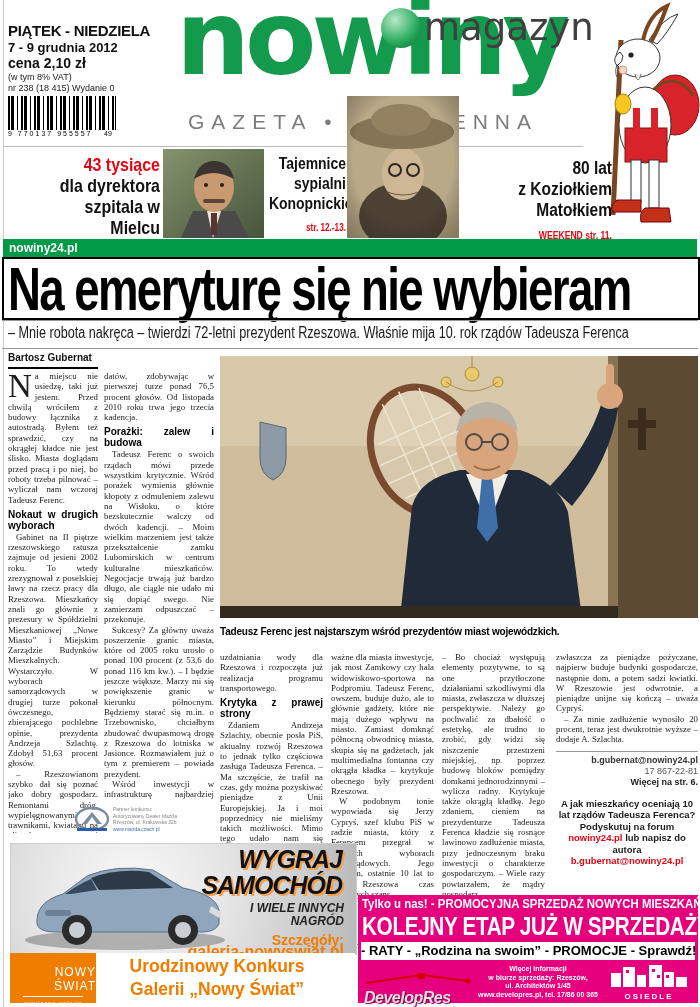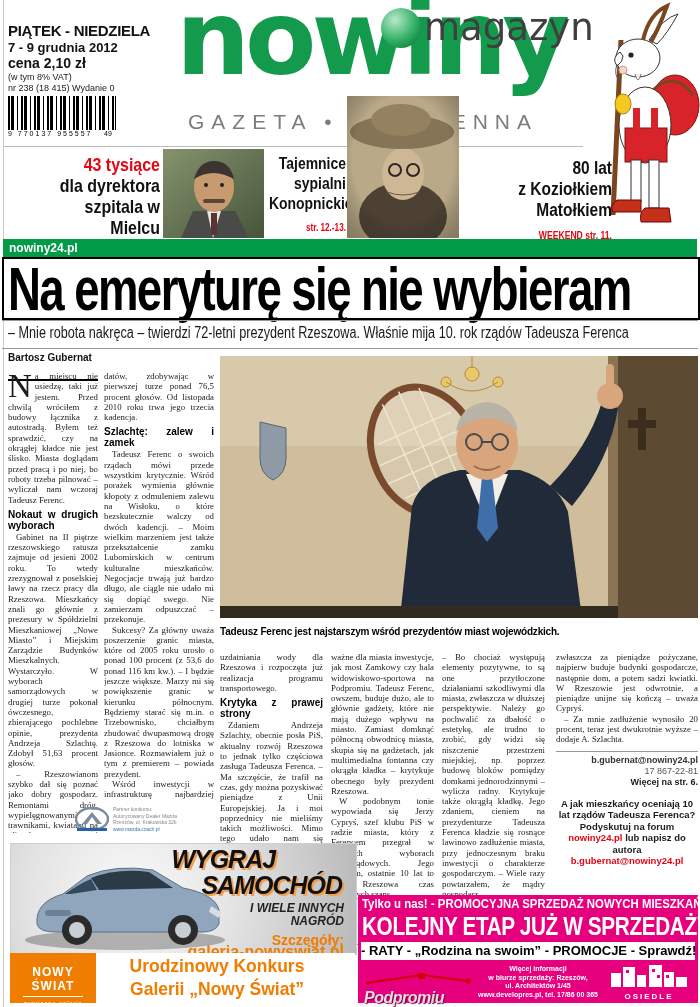--- a/index.html
+++ b/index.html
@@ -48,21 +48,21 @@
   
   .hlbox{left:2px;top:257px;width:694px;height:59px;border:2px solid #000;}
   .headline{left:8px;top:258px;font-size:57px;font-weight:bold;letter-spacing:-2px;white-space:nowrap;
             transform:scale(.80,1.08);transform-origin:left top;line-height:56px;color:#000;
             font-family:"Liberation Sans",sans-serif;}
   .subbox{left:2px;top:320px;width:696px;height:27px;border-top:1px solid #999;border-bottom:1px solid #999;}
   .subhead{left:8px;top:324px;font-size:16px;white-space:nowrap;color:#1a1a1a;
            transform:scaleX(.79);transform-origin:left top;}
 
   
-  .byline{left:8px;top:352px;width:90px;font-size:10px;font-weight:bold;border-bottom:2px solid #000;padding-bottom:16px;}
+  .byline{left:8px;top:352px;width:90px;font-size:10px;font-weight:bold;border-bottom:2px solid #000;padding-bottom:4px;}
   .col{font-family:"Liberation Serif",serif;font-size:8.8px;line-height:10.3px;text-align:justify;overflow:hidden;color:#1c1c1c;}
   .col p{margin:0;text-indent:8px;}
   .col p.nofirst{text-indent:0;}
   .col h4{margin:4px 0 1px;font-family:"Liberation Sans",sans-serif;font-size:10px;line-height:11px;font-weight:bold;text-indent:0;color:#000;}
   .dropcap{float:left;font-size:33px;line-height:27px;padding:2px 3px 0 0;font-family:"Liberation Serif",serif;}
   .c1{left:8px;top:371px;width:90px;height:462px;}
   .c2{left:104px;top:371px;width:110px;height:430px;}
   .c3{left:220px;top:652px;width:103px;height:282px;}
   .c4{left:331px;top:652px;width:103px;height:282px;}
   .c5{left:442px;top:652px;width:103px;height:282px;}
@@ -88,33 +88,33 @@
 
   
   .partner{left:75px;top:806px;width:140px;height:34px;}
   .partner .txt{position:absolute;left:38px;top:0;font-size:5px;line-height:6.5px;color:#888;}
   .partner .txt .lnk{color:#3a6fb0;}
 
   
   .carad{left:10px;top:843px;width:345px;height:110px;
          background:radial-gradient(circle at 35% 45%,#fafafa 0%,#e3e3e3 45%,#b9b9b9 100%);
          border:1px solid #cfcfcf;}
-  .wygraj{position:absolute;right:14px;top:2px;text-align:left;font-style:italic;font-weight:bold;
+  .wygraj{position:absolute;right:14px;top:2px;text-align:right;font-style:italic;font-weight:bold;
           font-size:25px;line-height:26px;letter-spacing:-1px;color:#111;
           text-shadow:2px 2px 0 #f0a050;}
   .wygraj .l2{display:block;margin-left:30px;}
   .nagrody{position:absolute;right:12px;top:58px;text-align:right;font-style:italic;font-weight:bold;
            font-size:12px;line-height:13px;color:#222;}
   .szcz{position:absolute;right:12px;top:88px;font-size:14px;font-weight:bold;color:#f07c00;}
   .galurl{position:absolute;right:12px;top:99px;font-size:16px;font-weight:bold;color:#f07c00;}
   .carimg{position:absolute;left:4px;top:10px;width:220px;height:98px;}
 
   .oranges{left:10px;top:953px;width:345px;height:50px;background:#fff;}
   .nsbox{position:absolute;left:0;top:0;width:86px;height:50px;background:#ef7d00;color:#fff;text-align:center;}
-  .nsbox .nm{font-size:12px;font-weight:bold;letter-spacing:1px;margin-top:12px;}
+  .nsbox .nm{font-size:12px;font-weight:normal;letter-spacing:1px;margin-top:12px;text-align:right;}
   .nsbox .ln{width:60px;height:1px;background:#fff;margin:3px auto;}
   .nsbox .sb{font-size:5.5px;font-style:italic;letter-spacing:1px;}
   .urodz{position:absolute;left:92px;top:1px;width:250px;text-align:center;color:#ef7d00;
          font-size:19px;line-height:23px;font-weight:bold;transform:scaleX(.92);transform-origin:left top;}
 
   
   .pink{left:358px;top:895px;width:340px;height:108px;background:#e6007e;}
   .pink .row1{position:absolute;left:4px;top:2px;width:334px;font-size:12px;font-weight:bold;color:#fff;
               white-space:nowrap;transform:scaleX(.95);transform-origin:left top;}
   .pink .row2{position:absolute;left:4px;top:16px;font-size:26px;font-weight:bold;color:#fff;white-space:nowrap;
@@ -246,21 +246,21 @@
   <div class="abs col c1">
     <p class="nofirst"><span class="dropcap">N</span><span>a miejscu nie usiedzę, taki już jestem. Przed chwilą wróciłem z budowy łącznika z autostradą. Byłem też sprawdzić, czy na okrągłej kładce nie jest ślisko. Miasta doglądam przed pracą i po niej, bo roboty trzeba pilnować – wyliczał nam wczoraj Tadeusz Ferenc.</span></p>
     <h4>Nokaut w drugich wyborach</h4>
     <p>Gabinet na II piętrze rzeszowskiego ratusza zajmuje od jesieni 2002 roku. To wtedy zrezygnował z poselskiej ławy na rzecz pracy dla Rzeszowa. Mieszkańcy znali go głównie z prezesury w Spółdzielni Mieszkaniowej „Nowe Miasto” i Miejskim Zarządzie Budynków Mieszkalnych. Wystarczyło. W wyborach samorządowych w drugiej turze pokonał ówczesnego, zbierającego pochlebne opinie, prezydenta Andrzeja Szlachtę. Zdobył 51,63 procent głosów.</p>
     <p>– Rzeszowianom szybko dał się poznać jako dobry gospodarz. Remontami dróg, wypielęgnowanymi trawnikami, kwiatami na ulicach i zainteresowaniem drobnymi problemami mieszkańców szybko zaskarbił sobie sympatię – mówi dr Leszek Gajos, socjolog z Rzeszowa.</p>
 
   </div>
 
   <div class="abs col c2">
     <p class="nofirst">datów, zdobywając w pierwszej turze ponad 76,5 procent głosów. Od listopada 2010 roku trwa jego trzecia kadencja.</p>
-    <h4>Szlachtę: zalew i zamek</h4>
+    <h4>Porażki: zalew i budowa</h4>
     <p>Tadeusz Ferenc o swoich rządach mówi przede wszystkim krytycznie. Wśród porażek wymienia głównie kłopoty z odmuleniem zalewu na Wisłoku, o które bezskutecznie walczy od dwóch kadencji. – Moim wielkim marzeniem jest także przekształcenie zamku Lubomirskich w centrum kulturalne mieszkańców. Negocjacje trwają już bardzo długo, ale ciągle nie udało mi się dopiąć swego. Nie zamierzam odpuszczać – przekonuje.</p>
     <p>Sukcesy? Za główny uważa poszerzenie granic miasta, które od 2005 roku urosło o ponad 100 procent (z 53,6 do ponad 116 km kw.). – I będzie jeszcze większe. Marzy mi się powiększenie granic w kierunku północnym. Będziemy starać się m.in. o Trzebownisko, chciałbym zbudować dwupasmową drogę z Rzeszowa do lotniska w Jasionce. Rozmawiałem już o tym z premierem – powiada prezydent.</p>
     <p>Wśród inwestycji w infrastrukturę najbardziej cieszą go rozbudowa stadionu miejskiego, remont dróg na obwodnicy między ul. Krakowską i Lwowską, budowa nowego systemu</p>
   </div>
 
   <svg class="abs mainphoto" viewBox="0 0 478 262">
     <rect width="478" height="262" fill="#cfbd9b"></rect>
     <rect width="478" height="90" fill="#d9c9ab"></rect>
     <rect x="398" y="0" width="80" height="262" fill="#5d4a33"></rect>
     <rect x="388" y="0" width="10" height="262" fill="#8a7454"></rect>
@@ -386,21 +386,21 @@
   <div class="abs pink">
     <div class="row1">Tylko u nas! - PROMOCYJNA SPRZEDAŻ NOWYCH MIESZKAŃ</div>
     <div class="row2">KOLEJNY ETAP JUŻ W SPRZEDAŻY</div>
     <div class="row3">- RATY - „Rodzina na swoim” - PROMOCJE - Sprawdź!</div>
     <div class="dlogo">
       <svg width="110" height="12" viewBox="0 0 110 12">
         <polyline points="2,10 58,2 104,8" fill="none" stroke="#d00000" stroke-width="2"></polyline>
         <rect x="54" y="0" width="7" height="6" fill="#d00000"></rect>
           <circle cx="104" cy="8" r="2.5" fill="#d00000"></circle>
       </svg>
-      <div class="dtext">Podpromiu</div>
+      <div class="dtext">DevelopRes</div>
       <div class="dsub">Sp. z o.o.</div>
     </div>
     <div class="pinfo">
       <div>Więcej informacji</div>
       <div>w biurze sprzedaży: Rzeszów,</div>
       <div>ul. Architektów 1/45</div>
       <div>www.developres.pl, tel. 17/86 00 365</div>
     </div>
     <div class="estate">
       <svg width="84" height="24" viewBox="0 0 84 24">

